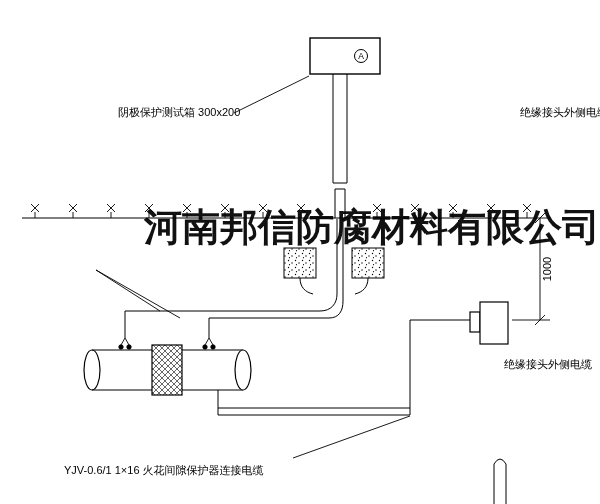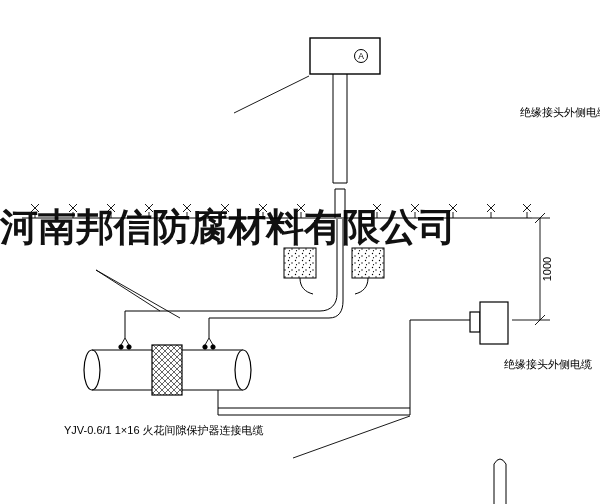--- a/index.html
+++ b/index.html
@@ -6,21 +6,21 @@
   .stage{
     position:relative;width:600px;height:504px;background:#ffffff;
     overflow:hidden;font-family:"Liberation Sans",sans-serif;color:#000;
   }
   .stage svg{position:absolute;left:0;top:0;}
   .label{
     position:absolute;white-space:nowrap;font-size:11px;line-height:1.2;
     font-family:"Liberation Sans",sans-serif;color:#000;
   }
   .watermark{
-    position:absolute;left:0;top:202px;width:600px;text-align:left;
+    position:absolute;left:0;top:202px;width:600px;text-align:right;
     font-family:"Liberation Serif","DejaVu Serif",serif;font-weight:bold;
     font-size:38px;letter-spacing:0px;color:#000;opacity:0.93;
   }
   .dim-label{
     position:absolute;left:528px;top:262px;width:40px;height:14px;
     text-align:center;font-size:11px;transform:rotate(-90deg);
   }
 </style>
 </head>
 <body>
@@ -138,25 +138,26 @@
       <line x1="293" y1="458" x2="410" y2="416"></line>
     </g>
 
     <g stroke="#000" stroke-width="1" fill="none">
       <line x1="494" y1="464" x2="494" y2="504"></line>
       <line x1="506" y1="464" x2="506" y2="504"></line>
       <path d="M494,464 Q500,454 506,464"></path>
     </g>
   </svg>
 
+  <div class="label" style="left:118px;top:106px;">阴极保护测试箱 300x200</div>
 
   <div class="label" style="left:520px;top:106px;">绝缘接头外侧电缆</div>
 
 
   <div class="label" style="left:504px;top:358px;">绝缘接头外侧电缆</div>
 
-  <div class="label" style="left:64px;top:424px;">YJV-0.6/1 1×16  火花间隙保护器连接电缆</div>
+  <div class="label" style="left:64px;top:464px;">YJV-0.6/1 1×16  火花间隙保护器连接电缆</div>
 
   <div class="dim-label">1000</div>
 
   <div class="watermark">河南邦信防腐材料有限公司</div>
 
 </div>
 
 </body></html>

